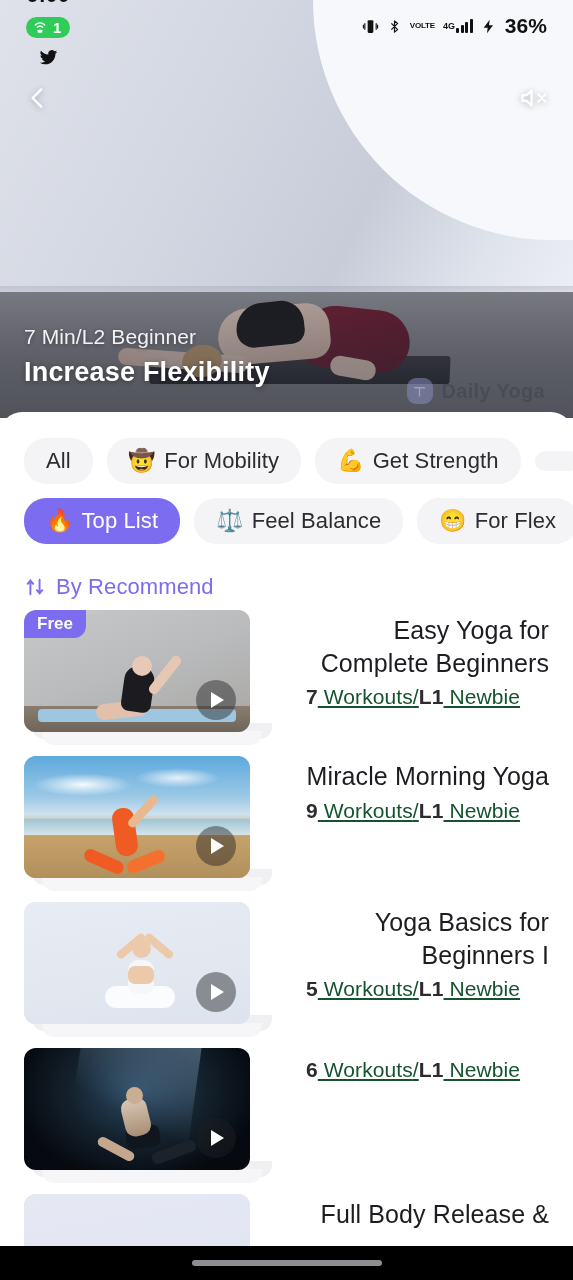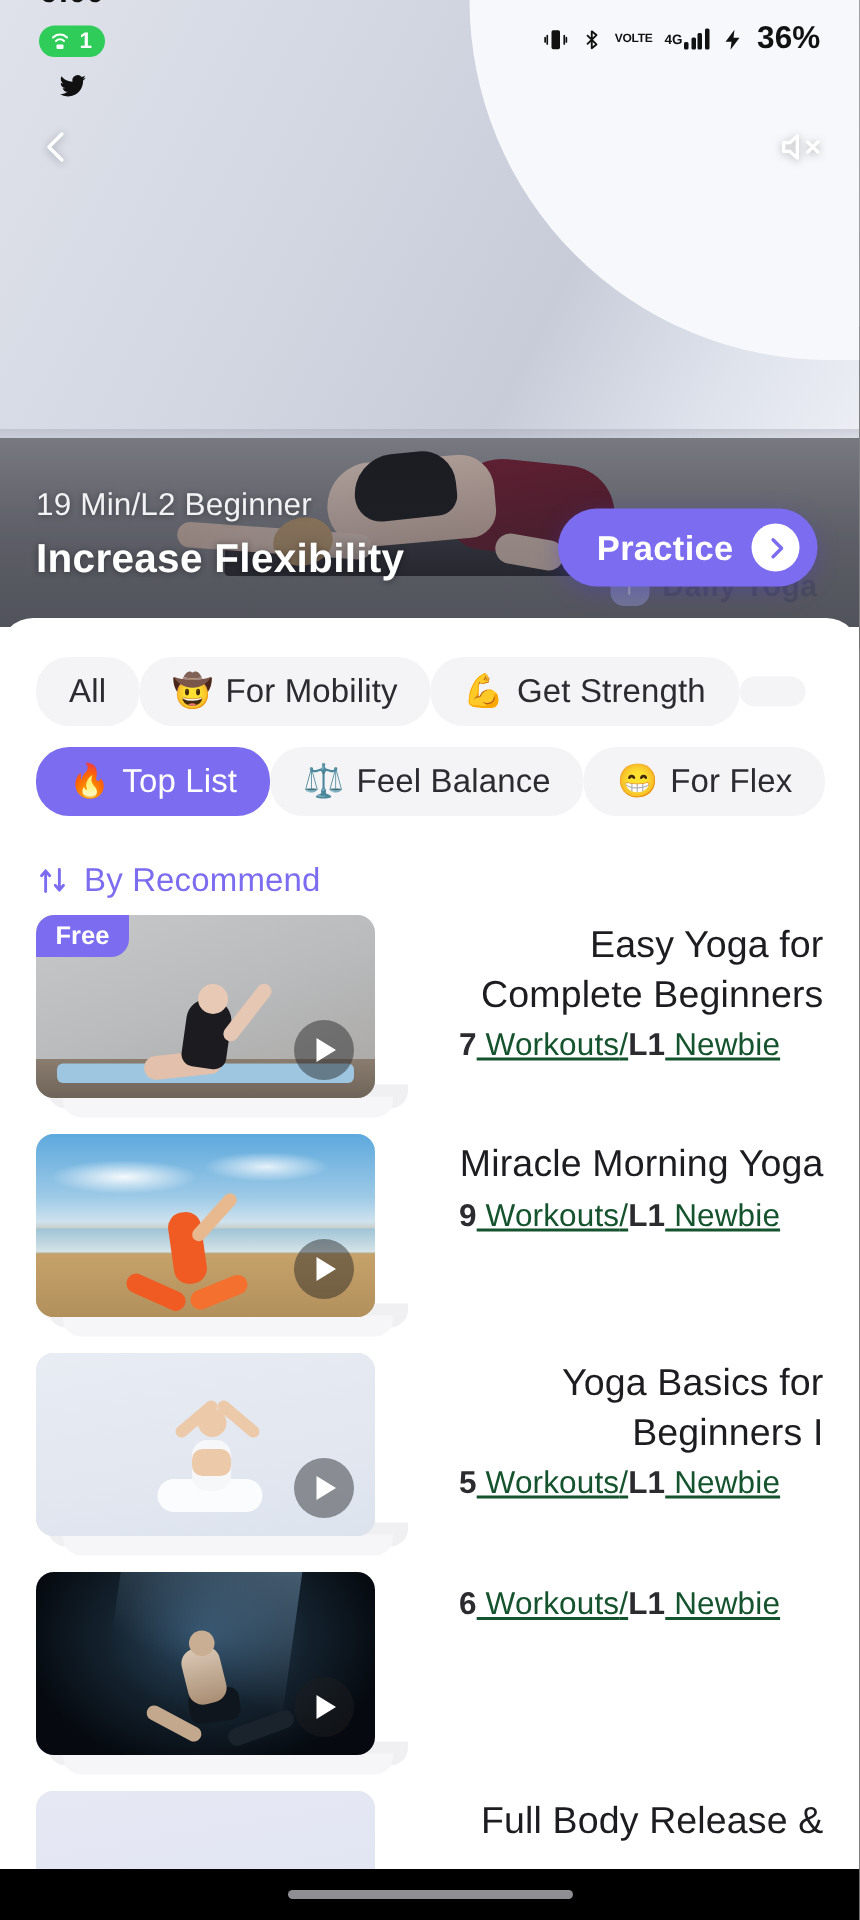--- a/index.html
+++ b/index.html
@@ -194,21 +194,21 @@
     width:573px; height:868px;
     background:#fff;
     border-radius:22px 22px 0 0;
     z-index:7;
     overflow:hidden;
   }
 
   
   .chip-rows { padding:26px 0 4px 0; }
   .chip-row {
-    display:flex; align-items:center; 
+    display:flex; align-items:center; gap:14px;
     padding:0 24px; margin-bottom:14px;
     white-space:nowrap;
   }
   .chip {
     flex:0 0 auto;
     display:inline-flex; align-items:center; gap:8px;
     background:#f4f4f6; color:#2b2b30;
     border-radius:22px;
     padding:10px 22px;
     font-size:22px; letter-spacing:.1px;
@@ -447,31 +447,23 @@
         <polyline points="15 4 7 12 15 20"></polyline>
       </svg>
     </div>
     <div class="hero-ctrl mute-btn">
       <svg width="32" height="28" viewBox="0 0 28 24" fill="none" stroke="#fff" stroke-width="1.9" stroke-linecap="round" stroke-linejoin="round">
         <path d="M3 9.5h3.5L11 5.5v13L6.5 14.5H3z"></path>
         <path d="M17 9l6 6M23 9l-6 6"></path>
       </svg>
     </div>
 
-    <div class="hero-meta">19 Min/L2 Beginner</div>
+    <div class="hero-meta">7 Min/L2 Beginner</div>
     <div class="hero-title">Increase Flexibility</div>
 
-    <div class="practice-btn">
-      <span class="pb-label">Practice</span>
-      <span class="pb-circle">
-        <svg width="17" height="17" viewBox="0 0 24 24" fill="none" stroke="#7b6cf0" stroke-width="3.2" stroke-linecap="round" stroke-linejoin="round">
-          <polyline points="9 4 17 12 9 20"></polyline>
-        </svg>
-      </span>
-    </div>
 
     <div class="watermark">
       <span class="wm-mark">
         <svg width="15" height="15" viewBox="0 0 24 24" fill="none" stroke="#e8eaf5" stroke-width="2.2" stroke-linecap="round">
           <path d="M4 6h16M12 6v13"></path>
         </svg>
       </span>
       <span class="wm-text">Daily Yoga</span>
     </div>
   </div>

